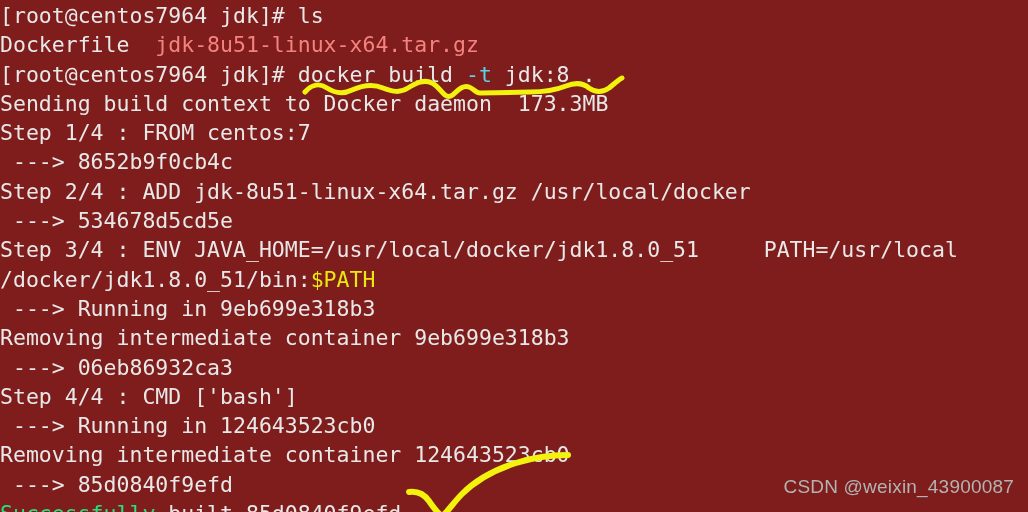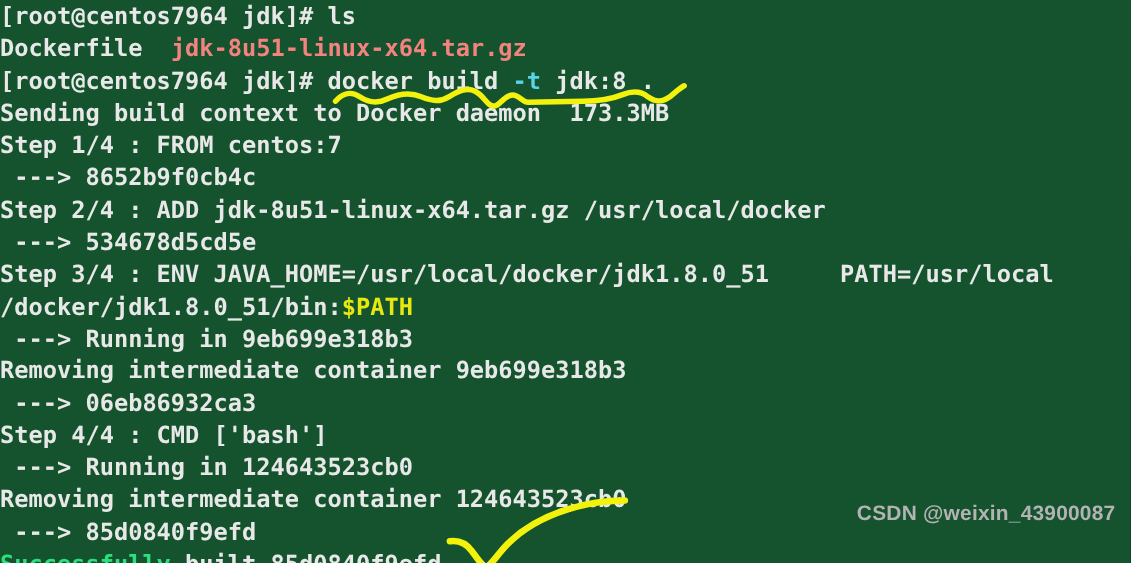--- a/index.html
+++ b/index.html
@@ -46,32 +46,32 @@
     position: absolute;
     top: 0;
     left: 0;
     width: 1028px;
     height: 512px;
     pointer-events: none;
   }
   #watermark {
     position: absolute;
     right: 14px;
-    bottom: 30px;
+    bottom: 11px;
     font-family: "Liberation Sans", "DejaVu Sans", sans-serif;
     font-size: 19px;
     color: #b3b3b3;
     letter-spacing: 0.2px;
     white-space: pre;
   }
 </style>
 </head>
 <body>
 
-<div id="terminal" style="background: #14532d; font-weight: bold;">
+<div id="terminal" style="background: #7f1d1d;">
 
   <div id="lines" style="color: rgb(232, 232, 232);"><div class="line"><span class="seg c-white">[root@centos7964 jdk]# ls</span></div><div class="line"><span class="seg c-white">Dockerfile  </span><span class="seg c-salmon">jdk-8u51-linux-x64.tar.gz</span></div><div class="line"><span class="seg c-white">[root@centos7964 jdk]# docker build </span><span class="seg c-cyan">-t</span><span class="seg c-white"> jdk:8 .</span></div><div class="line"><span class="seg c-white">Sending build context to Docker daemon  173.3MB</span></div><div class="line"><span class="seg c-white">Step 1/4 : FROM centos:7</span></div><div class="line"><span class="seg c-white"> ---&gt; 8652b9f0cb4c</span></div><div class="line"><span class="seg c-white">Step 2/4 : ADD jdk-8u51-linux-x64.tar.gz /usr/local/docker</span></div><div class="line"><span class="seg c-white"> ---&gt; 534678d5cd5e</span></div><div class="line"><span class="seg c-white">Step 3/4 : ENV JAVA_HOME=/usr/local/docker/jdk1.8.0_51     PATH=/usr/local</span></div><div class="line"><span class="seg c-white">/docker/jdk1.8.0_51/bin:</span><span class="seg c-yellow">$PATH</span></div><div class="line"><span class="seg c-white"> ---&gt; Running in 9eb699e318b3</span></div><div class="line"><span class="seg c-white">Removing intermediate container 9eb699e318b3</span></div><div class="line"><span class="seg c-white"> ---&gt; 06eb86932ca3</span></div><div class="line"><span class="seg c-white">Step 4/4 : CMD ['bash']</span></div><div class="line"><span class="seg c-white"> ---&gt; Running in 124643523cb0</span></div><div class="line"><span class="seg c-white">Removing intermediate container 124643523cb0</span></div><div class="line"><span class="seg c-white"> ---&gt; 85d0840f9efd</span></div><div class="line"><span class="seg c-green">Successfully</span><span class="seg c-white"> built 85d0840f9efd</span></div></div>
 
   <svg id="annotations" viewBox="0 0 1028 512" width="1028" height="512" xmlns="http://www.w3.org/2000/svg">
     <path id="anno-squiggle" fill="none" stroke-linecap="round" stroke-linejoin="round" d="M 305 92 C 312 84, 320 83, 327 88 C 336 94, 344 94, 352 90 C 363 85, 374 84, 383 88 C 393 92, 400 93, 408 88 C 416 83, 424 79, 432 83 C 438 86, 441 92, 445 95 C 449 98, 452 96, 456 92 C 460 88, 464 85, 469 87 C 474 89, 476 93, 480 93 L 530 92 C 545 92, 556 90, 566 86 C 576 82, 583 83, 589 88 C 596 93, 602 93, 609 88 C 614 84, 618 80, 622 78" stroke="#f2f20d" stroke-width="5"></path>
     <path id="anno-check" fill="none" stroke-linecap="round" stroke-linejoin="round" d="M 409 492 C 417 491, 424 494, 429 501 C 434 508, 438 514, 442 516 C 447 513, 453 503, 462 494 C 478 478, 497 469, 516 463 C 535 457, 553 455, 568 455" stroke="#f2f20d" stroke-width="6"></path>
   </svg>
 
   <div id="watermark" style="color: rgb(179, 179, 179);">CSDN @weixin_43900087</div>
 

